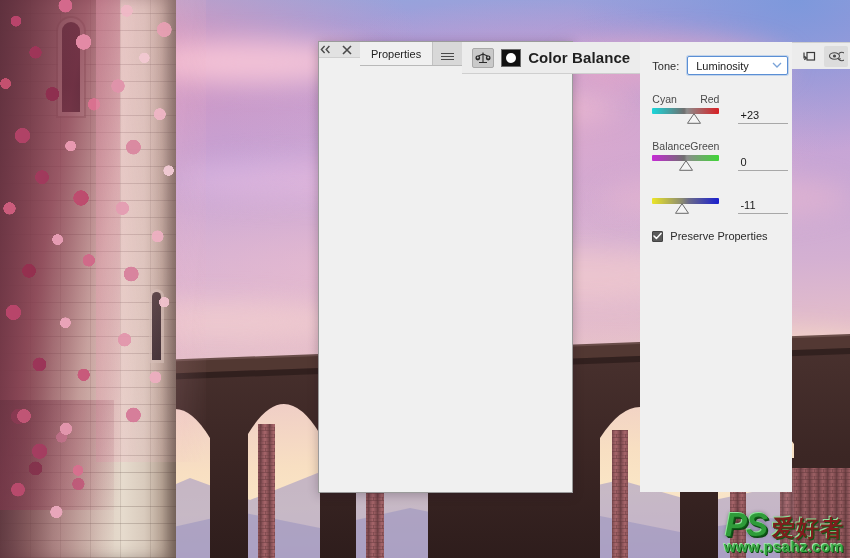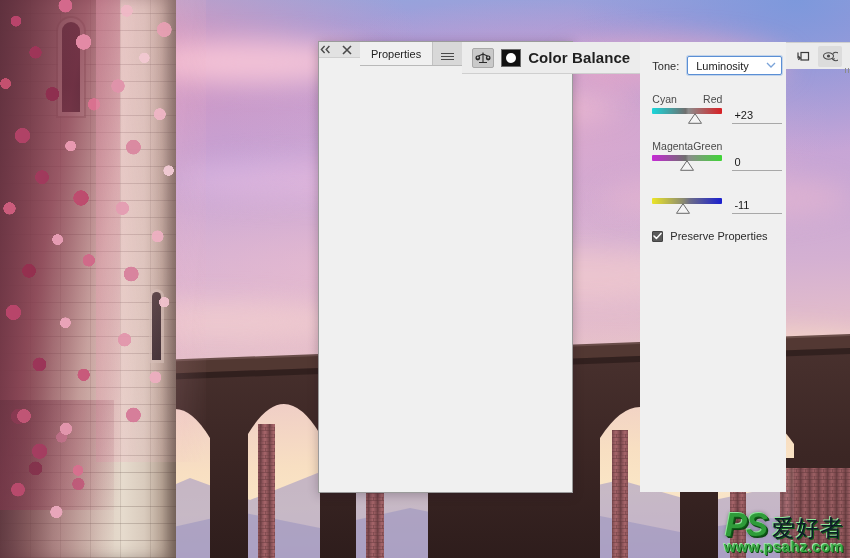--- a/index.html
+++ b/index.html
@@ -162,21 +162,21 @@
   .wm-top { display:flex; align-items:baseline; gap:5px; }
   .wm-ps {
     font-size:33px; font-weight:bold; font-style:italic;
     color:#2f9c3a;
     text-shadow:
       1px 1px 0 #0f5c18, 2px 2px 0 #0b4512,
       -1px -1px 0 #8fe39a, 0 0 4px rgba(0,0,0,.45);
     letter-spacing:-1px;
   }
   .wm-cn {
-    font-size:23px; font-weight:normal; color:#0f172a;
+    font-size:23px; font-weight:bold; color:#7f1d1d;
     font-family:"DejaVu Sans", sans-serif;
     text-shadow:1px 1px 0 #0f5c18, -1px -1px 0 #8fe39a, 0 0 3px rgba(0,0,0,.4);
     letter-spacing:1px;
   }
   .wm-url {
     font-size:15px; font-weight:bold; color:#37a843;
     text-shadow:1px 1px 0 #0d4d14, -1px -1px 0 #9ce8a6;
     margin-top:-2px; letter-spacing:.3px;
   }
 
@@ -260,21 +260,21 @@
   .track-wrap { position:relative; height:16px; }
   .track { height:6px; border-radius:1px; width:100%; }
   .track.cr { background:linear-gradient(90deg,#19d6da 0%, #6f6f6f 48%, #8c8c8c 52%, #d81f24 100%); }
   .track.mg { background:linear-gradient(90deg,#c729d6 0%, #6f6f6f 48%, #8c8c8c 52%, #3fd636 100%); }
   .track.yb { background:linear-gradient(90deg,#ebe527 0%, #8a8a72 45%, #6a6a8a 55%, #1a1fcf 100%); }
   .thumb {
     position:absolute; top:5px; width:15px; height:11px;
     transform:translateX(-50%); cursor:pointer;
   }
   .thumb svg { display:block; }
-  .value-box { width:50px; margin-left:10px; padding-top:12px; }
+  .value-box { width:50px; margin-left:19px; padding-top:12px; }
   .value-input {
     border:none; border-bottom:1px solid #a8a8a8; background:transparent;
     width:100%; font-size:11px; color:#1a1a1a;
     font-family:"Liberation Sans", sans-serif;
     padding:0 0 2px 2px; outline:none;
   }
 
   .check-row { display:flex; align-items:center; gap:7px; margin-top:10px; }
   .checkbox {
     width:11px; height:11px; background:#5a5a5a; border:1px solid #444;
@@ -460,21 +460,21 @@
         </div>
       </div>
       <div class="value-box">
         <input class="value-input" type="text" value="+23" style="">
       </div>
     </div>
 
     <div class="slider-block">
       <div class="slider-left">
         <div class="slider-labels">
-          <span>Magenta</span>
+          <span>Balance</span>
           <span>Green</span>
         </div>
         <div class="track-wrap">
           <div class="track mg"></div>
           <div class="thumb" id="thumb1" style="left: 50%;">
             <svg width="15" height="11" viewBox="0 0 15 11">
               <path d="M7.5,0.7 L14,10.3 L1,10.3 Z" fill="#f4f4f4" stroke="#6a6a6a" stroke-width="1" stroke-linejoin="round"></path>
             </svg>
           </div>
         </div>

